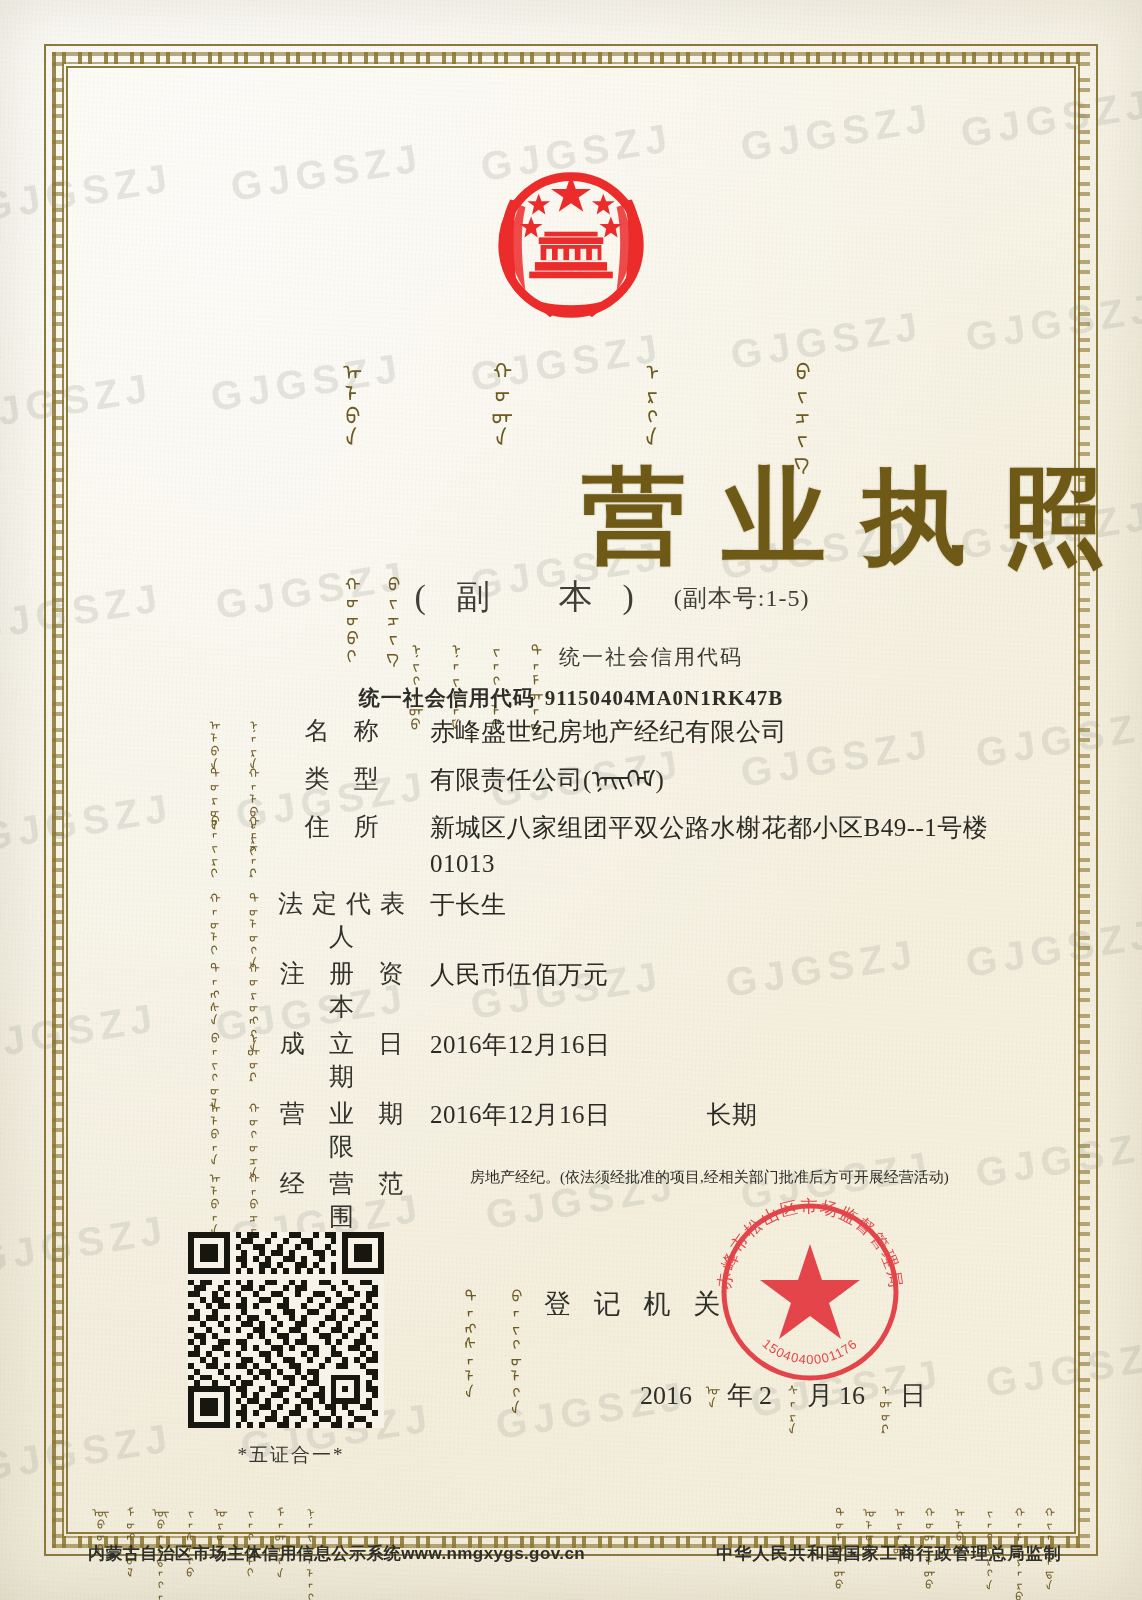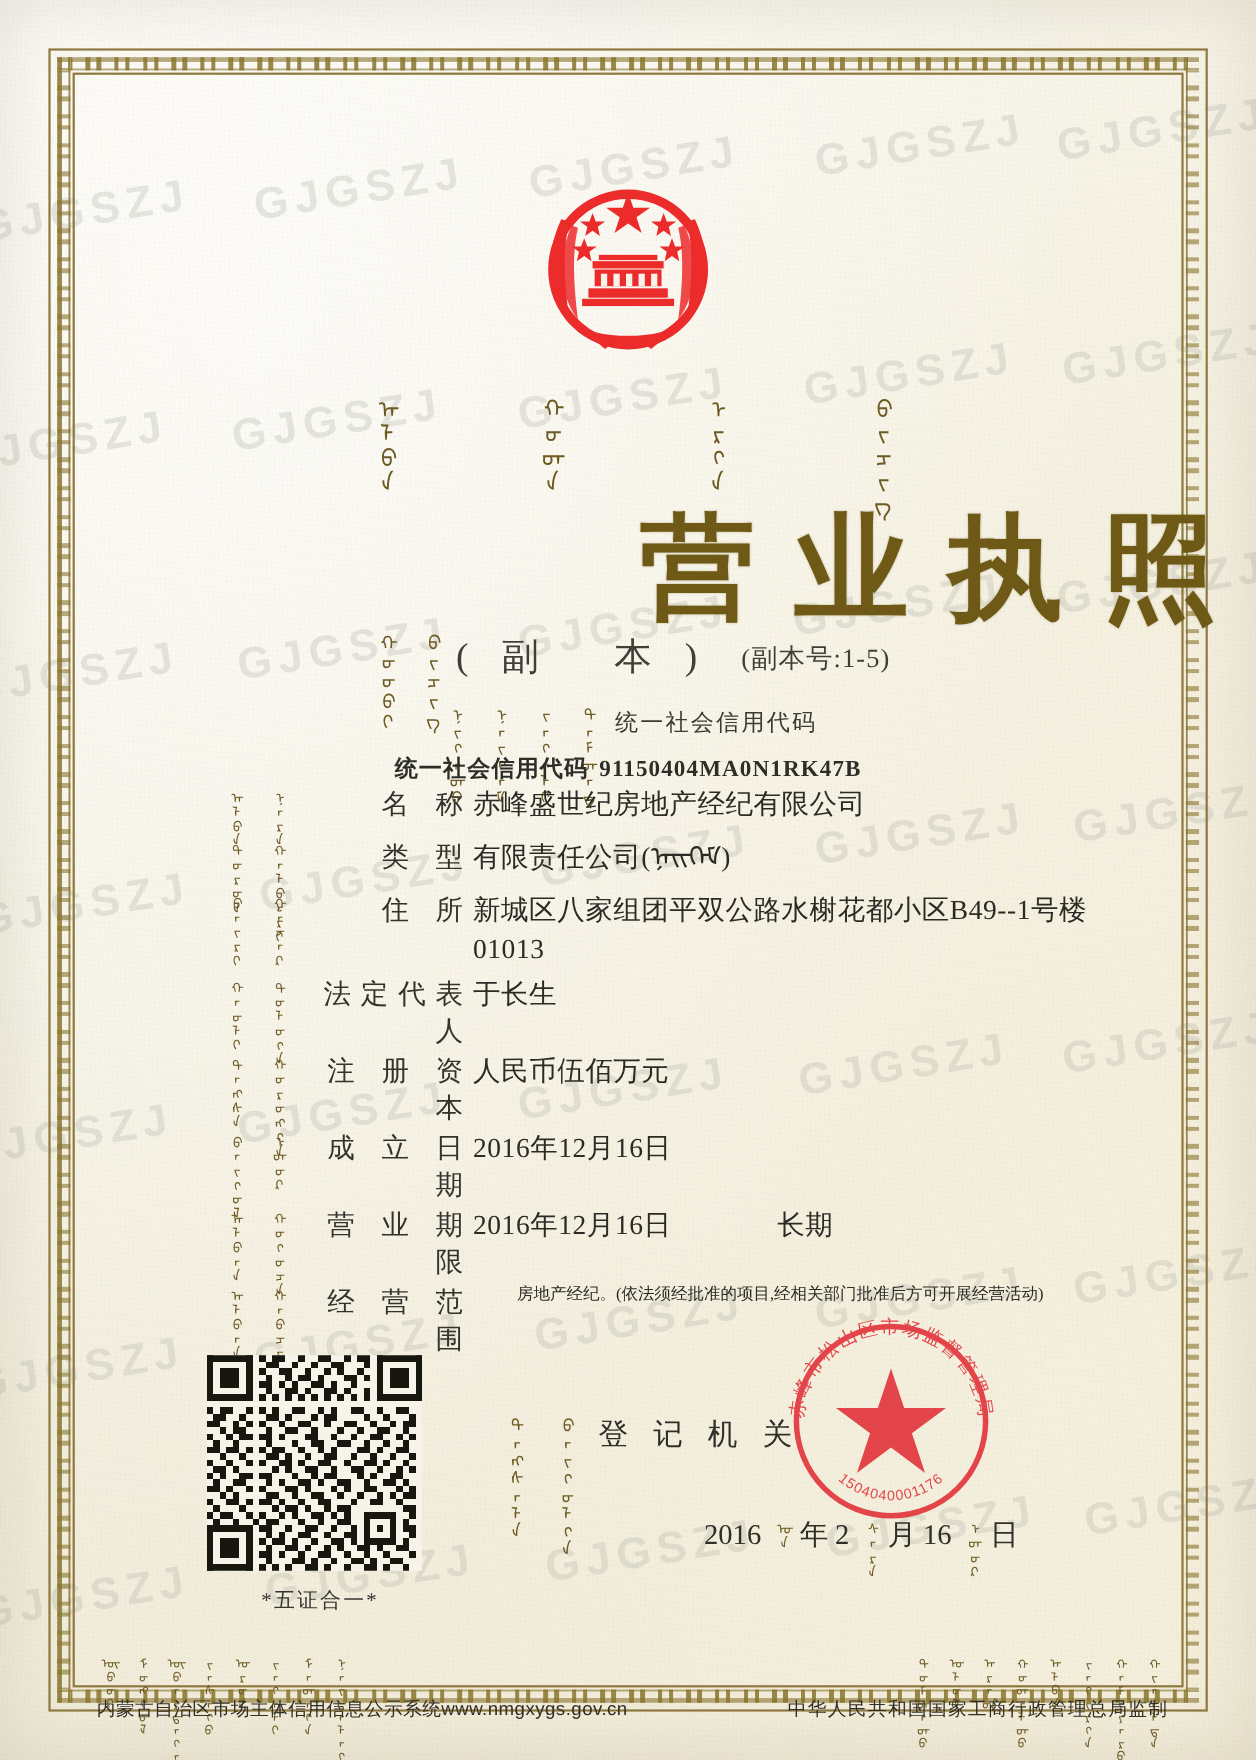--- a/index.html
+++ b/index.html
@@ -217,21 +217,21 @@
     box-sizing: border-box;
   }
   .fmong .mong-glyph { font-size: 13px; height: 28px; }
   .flabel {
     width: 168px;
     font-size: 25px;
     color: #33332d;
     letter-spacing: 9px;
     padding-top: 2px;
     box-sizing: border-box;
-    text-align: right;
+    text-align: center;
   }
   .fvalue {
     flex: 1;
     font-size: 25px;
     color: #2b2b26;
     line-height: 1.45;
     padding-top: 2px;
     letter-spacing: 0.5px;
   }
   .fvalue.small {
@@ -312,20 +312,21 @@
   .footer-mong-right { right: 84px; top: 1506px; }
   .footer-mong-left .mong-glyph,
   .footer-mong-right .mong-glyph { font-size: 12px; height: 26px; }
 
   .footer-left, .footer-right {
     position: absolute;
     top: 1542px;
     font-size: 17px;
     color: #2e2e28;
     font-family: "Liberation Sans", sans-serif;
+    font-weight: bold;
   }
   .footer-left { left: 88px; letter-spacing: 0.4px; }
   .footer-right { right: 80px; letter-spacing: 1.2px; }
 
   .edge-shadow {
     position: absolute;
     inset: 0;
     box-shadow: inset 0 0 70px rgba(120,110,80,0.18);
     pointer-events: none;
   }

